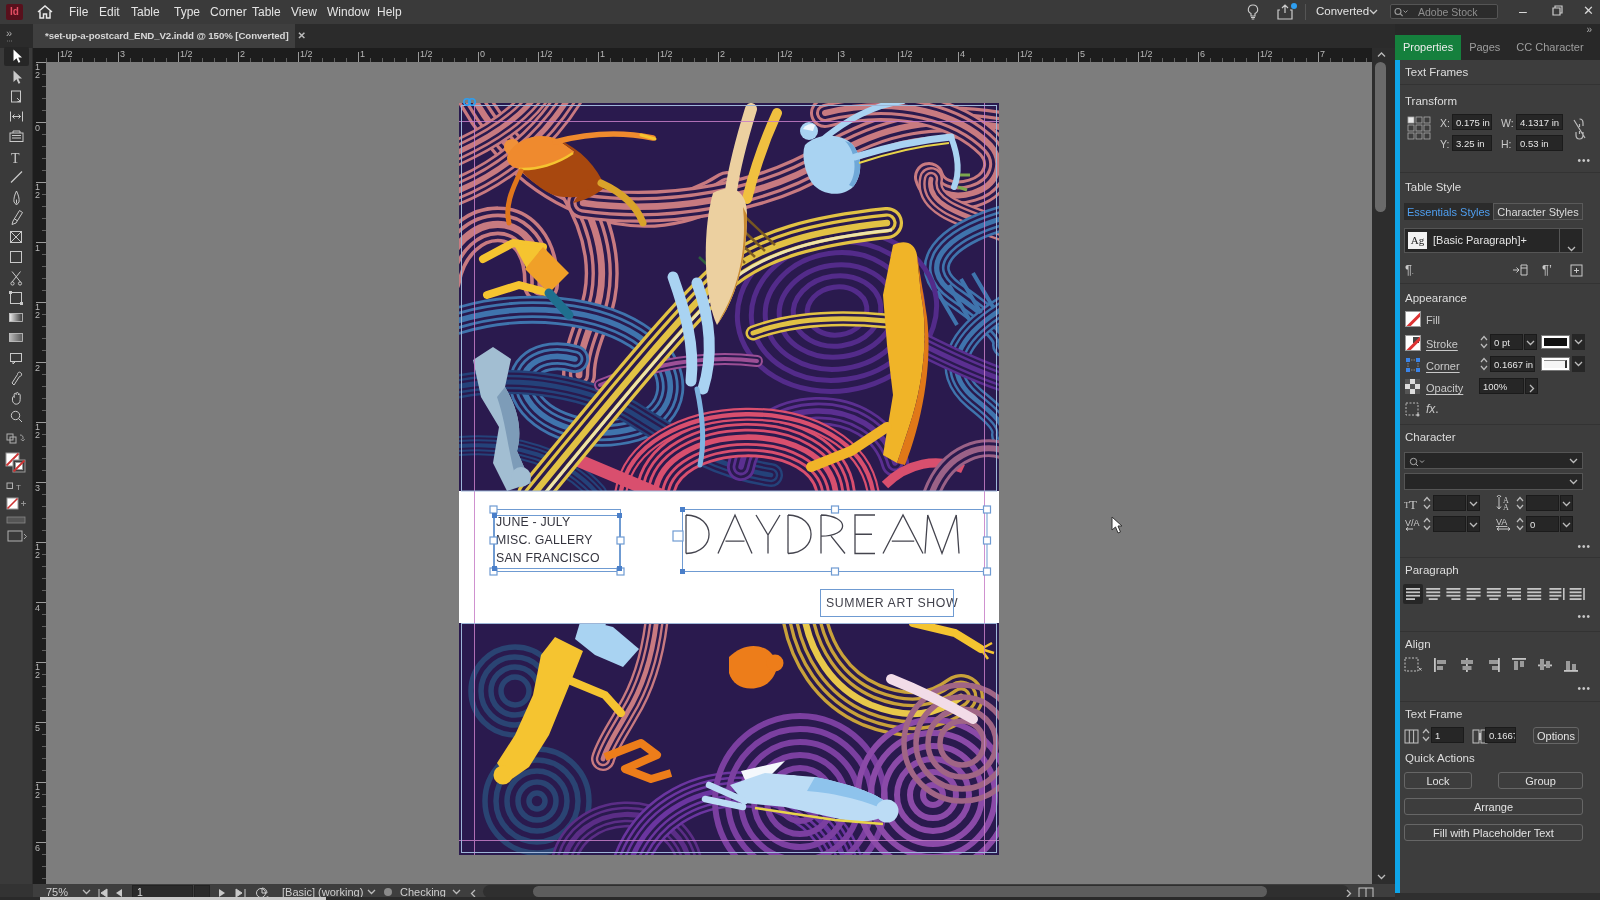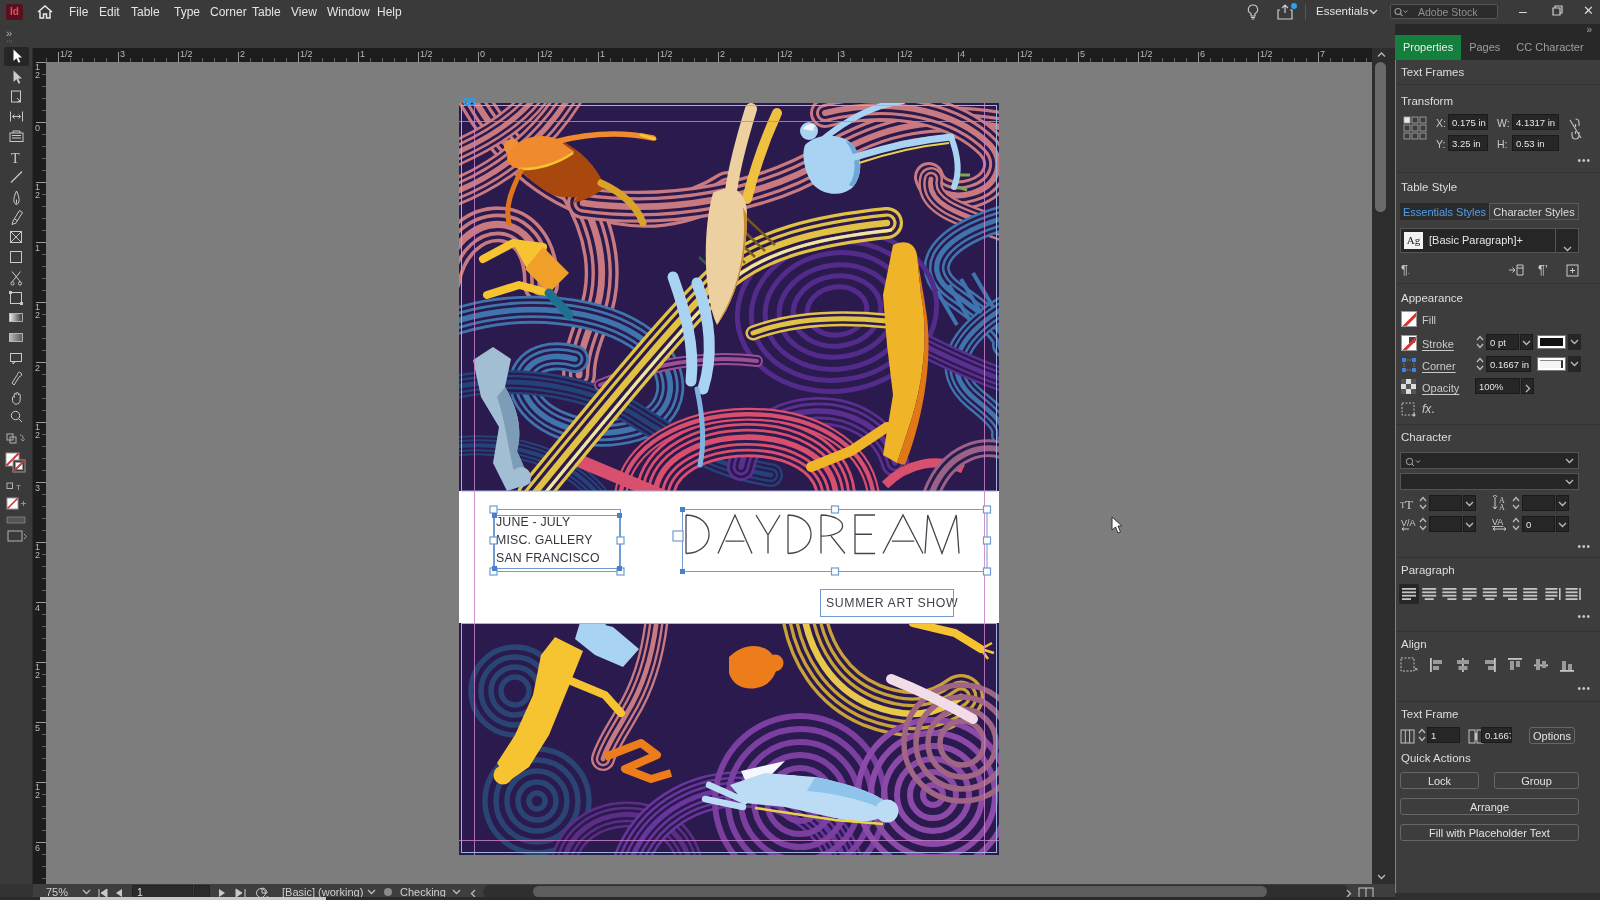--- a/index.html
+++ b/index.html
@@ -38,21 +38,21 @@
 #vscroll{position:absolute;left:1372px;top:48px;width:23px;height:836px;background:#2d2d2d}
 #vthumb{position:absolute;left:3px;top:14px;width:11px;height:150px;border-radius:6px;background:#6a6a6a}
 #vscroll .vup{position:absolute;left:5px;top:4px;line-height:0}
 #vscroll .vdn{position:absolute;left:5px;top:826px;line-height:0}
 #panel{position:absolute;left:1395px;top:24px;width:205px;height:876px;background:#3d3d3d}
 #ptabstrip{position:absolute;left:0;top:0;width:205px;height:11px;background:#282828}
 #pexp{position:absolute;right:8px;top:0px;color:#aaa;font-size:10px}
 #ptabs{position:absolute;left:0;top:11px;width:205px;height:25px;background:#282828}
 .ptab{float:left;height:25px;line-height:25px;padding:0 8px;font-size:11px;color:#9e9e9e;background:#282828;white-space:nowrap}
 .ptab.sel{background:#15803d;color:#ececec}
-#pbody{position:absolute;left:0;top:36px;width:205px;height:833px;background:#3d3d3d;border-left:1px solid #0ea5e9}
+#pbody{position:absolute;left:0;top:36px;width:205px;height:833px;background:#3d3d3d;border-left:5px solid #0ea5e9}
 .plabel{position:absolute;left:5px;font-size:11.5px;color:#dedede}
 .psep{position:absolute;left:0;width:205px;height:1px;background:#333}
 .pfl{position:absolute;font-size:10.5px;color:#c9c9c9}
 .pfield{position:absolute;height:16px;background:#262626;border:1px solid #1b1b1b;color:#e5e5e5;
  font-size:9.5px;line-height:15px;padding-left:3px;white-space:nowrap;overflow:hidden}
 .pmore{position:absolute;right:9px;font-size:10px;color:#c9c9c9;letter-spacing:1px}
 #psbtn{position:absolute;left:4px;top:143px;width:89px;height:17px;background:#2b2b2b;border:1px solid #2b2b2b;
  color:#4f9ff0;font-size:11px;text-align:center;line-height:16px}
 #csbtn{position:absolute;left:93px;top:143px;width:90px;height:17px;border:1px solid #5a5a5a;
  color:#dcdcdc;font-size:11px;text-align:center;line-height:16px}
@@ -108,37 +108,40 @@
       <span class="mi" style="left:327px">Window</span>
       <span class="mi" style="left:377px">Help</span>
       <svg class="tic" style="left:1246px" width="14" height="16" viewBox="0 0 14 16">
         <path d="M7,1 a4.5,4.5 0 0 1 2,8.6 l0,2.4 h-4 l0,-2.4 a4.5,4.5 0 0 1 2,-8.6 z M5,13.5 h4 M5.7,15 h2.6" fill="none" stroke="#ccc" stroke-width="1.1"></path>
       </svg>
       <svg class="tic" style="left:1277px" width="16" height="16" viewBox="0 0 16 16">
         <path d="M8,1 V9 M5,4 L8,1 L11,4 M3,6 H1 V15 H15 V6 H13" fill="none" stroke="#ccc" stroke-width="1.2"></path>
       </svg>
       <i id="bluedot"></i>
       <i id="msep"></i>
-      <span id="essentials">Essentials</span>
+      <span id="essentials">Converted</span>
       <svg class="tic" style="left:1369px;top:9px" width="9" height="6" viewBox="0 0 9 6">
         <path d="M1,1 L4.5,4.5 L8,1" fill="none" stroke="#ccc" stroke-width="1.3"></path>
       </svg>
       <div id="searchbox">
         <svg width="14" height="10" viewBox="0 0 14 10">
           <circle cx="4" cy="4.5" r="3" fill="none" stroke="#999" stroke-width="1.1"></circle>
           <path d="M6.2,6.7 L8.6,9" stroke="#999" stroke-width="1.1"></path>
           <path d="M9.5,3.5 l2,2 2,-2" fill="none" stroke="#999"></path>
         </svg>
         <span>Adobe Stock</span>
       </div>
       <span class="wbtn" style="left:1519px">–</span>
       <svg class="tic" style="left:1552px;top:5px" width="11" height="11" viewBox="0 0 11 11">
         <path d="M3,3 V1 H10 V8 H8 M1,3 H8 V10 H1 Z" fill="none" stroke="#ccc" stroke-width="1.2"></path>
       </svg>
       <span class="wbtn" style="left:1583px;font-size:13px">✕</span>
+    </div>
+    <div id="tabbar">
+      <div id="doctab">*set-up-a-postcard_END_V2.indd @ 150% [Converted]<span class="tx">✕</span></div>
     </div>
     <div id="toolbar">
       <div id="tbexp">»</div>
       <div id="tbgrip">⁝⁝</div>
       <svg width="33" height="836" viewBox="0 0 33 836">
         <rect x="4" y="0" width="25" height="19" rx="2" fill="#262626"></rect>
         <path d="M13.5,2.5 L13.5,14 L16.5,11.2 L18.5,15.8 L20.3,15 L18.3,10.5 L22,10.5 Z" fill="#fff"></path>
         <path d="M13.5,23.5 L13.5,35 L16.5,32.2 L18.5,36.8 L20.3,36 L18.3,31.5 L22,31.5 Z" fill="#c9c9c9"></path>
         <g stroke="#c9c9c9" fill="none">
           <rect x="11.5" y="44" width="9" height="11"></rect>
@@ -951,21 +954,21 @@
           <rect x="1" y="1" width="6" height="13" fill="none" stroke="#c4c4c4"></rect>
           <rect x="9" y="1" width="6" height="13" fill="none" stroke="#c4c4c4"></rect>
           <rect x="7" y="4" width="2" height="7" fill="#c4c4c4"></rect>
         </svg>
         <div class="stp" style="left:89px;top:667px"><svg width="10" height="16" viewBox="0 0 10 16">
             <path d="M2,6 L5,2.5 L8,6 M2,10 L5,13.5 L8,10" fill="none" stroke="#bbb" stroke-width="1.2"></path>
           </svg></div>
         <div class="pfield" style="left:85px;top:667px;width:31px">0.1667</div>
         <div class="pbtn" style="left:133px;top:667px;width:46px">Options</div>
         <div class="plabel" style="top:692px">Quick Actions</div>
-        <div class="pbtn" style="left:4px;top:712px;width:79px">Lock</div>
+        <div class="pbtn" style="left:4px;top:712px;width:68px">Lock</div>
         <div class="pbtn" style="left:98px;top:712px;width:85px">Group</div>
         <div class="pbtn" style="left:4px;top:738px;width:179px">Arrange</div>
         <div class="pbtn" style="left:4px;top:764px;width:179px">Fill with Placeholder Text</div>
       </div>
     </div>
     <div id="statusbar">
       <span class="st" style="left:46px">75%</span>
       <span class="stch" style="left:82px"><svg width="9" height="6" viewBox="0 0 9 6">
           <path d="M1,1 L4.5,4.5 L8,1" fill="none" stroke="#bbb" stroke-width="1.3"></path>
         </svg></span>

